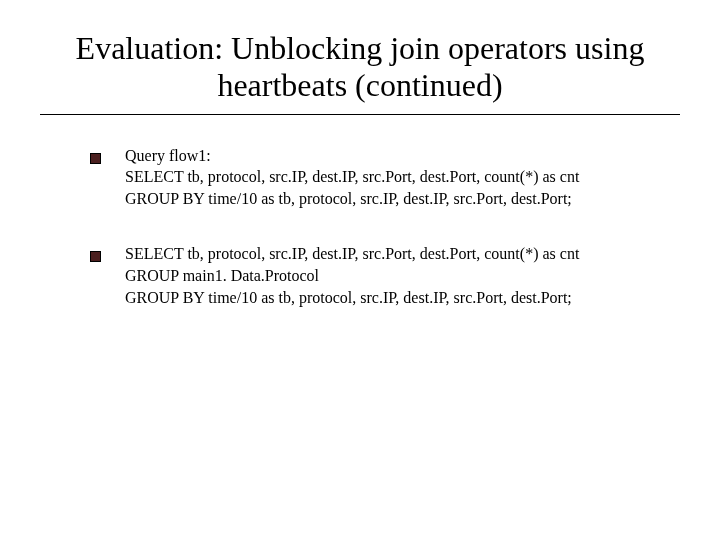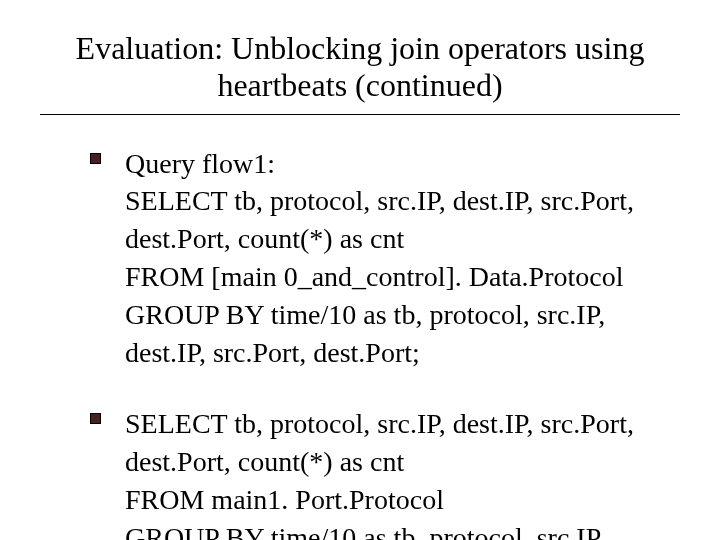--- a/index.html
+++ b/index.html
@@ -45,21 +45,21 @@
   .bullet {
     width: 9px;
     height: 9px;
     background: #4b1f1f;
     border: 1px solid #000;
     flex: 0 0 auto;
     margin-top: 8px;
     margin-right: 24px;
   }
   .body {
-    font-size: 28px;
+    font-size: 16px;
     line-height: 1.35;
   }
   .body .line { display: block; }
 </style>
 </head>
 <body>
 
 <div class="slide">
 
   <div class="title-block">
@@ -67,28 +67,27 @@
   </div>
   <hr class="rule">
 
   <div class="content">
 
     <div class="item">
       <div class="bullet"></div>
       <div class="body">
         <span class="line">Query flow1:</span>
         <span class="line">SELECT tb, protocol, src.IP, dest.IP, src.Port, dest.Port, count(*) as cnt</span>
-        <span class="line">FROM [main 0_and_control]. Data.Protocol</span>
         <span class="line">GROUP BY time/10 as tb, protocol, src.IP, dest.IP, src.Port, dest.Port;</span>
       </div>
     </div>
 
     <div class="item">
       <div class="bullet"></div>
       <div class="body">
         <span class="line">SELECT tb, protocol, src.IP, dest.IP, src.Port, dest.Port, count(*) as cnt</span>
-        <span class="line">FROM main1. Port.Protocol</span>
+        <span class="line">GROUP main1. Data.Protocol</span>
         <span class="line">GROUP BY time/10 as tb, protocol, src.IP, dest.IP, src.Port, dest.Port;</span>
       </div>
     </div>
 
   </div>
 </div>
 
 </body></html>

